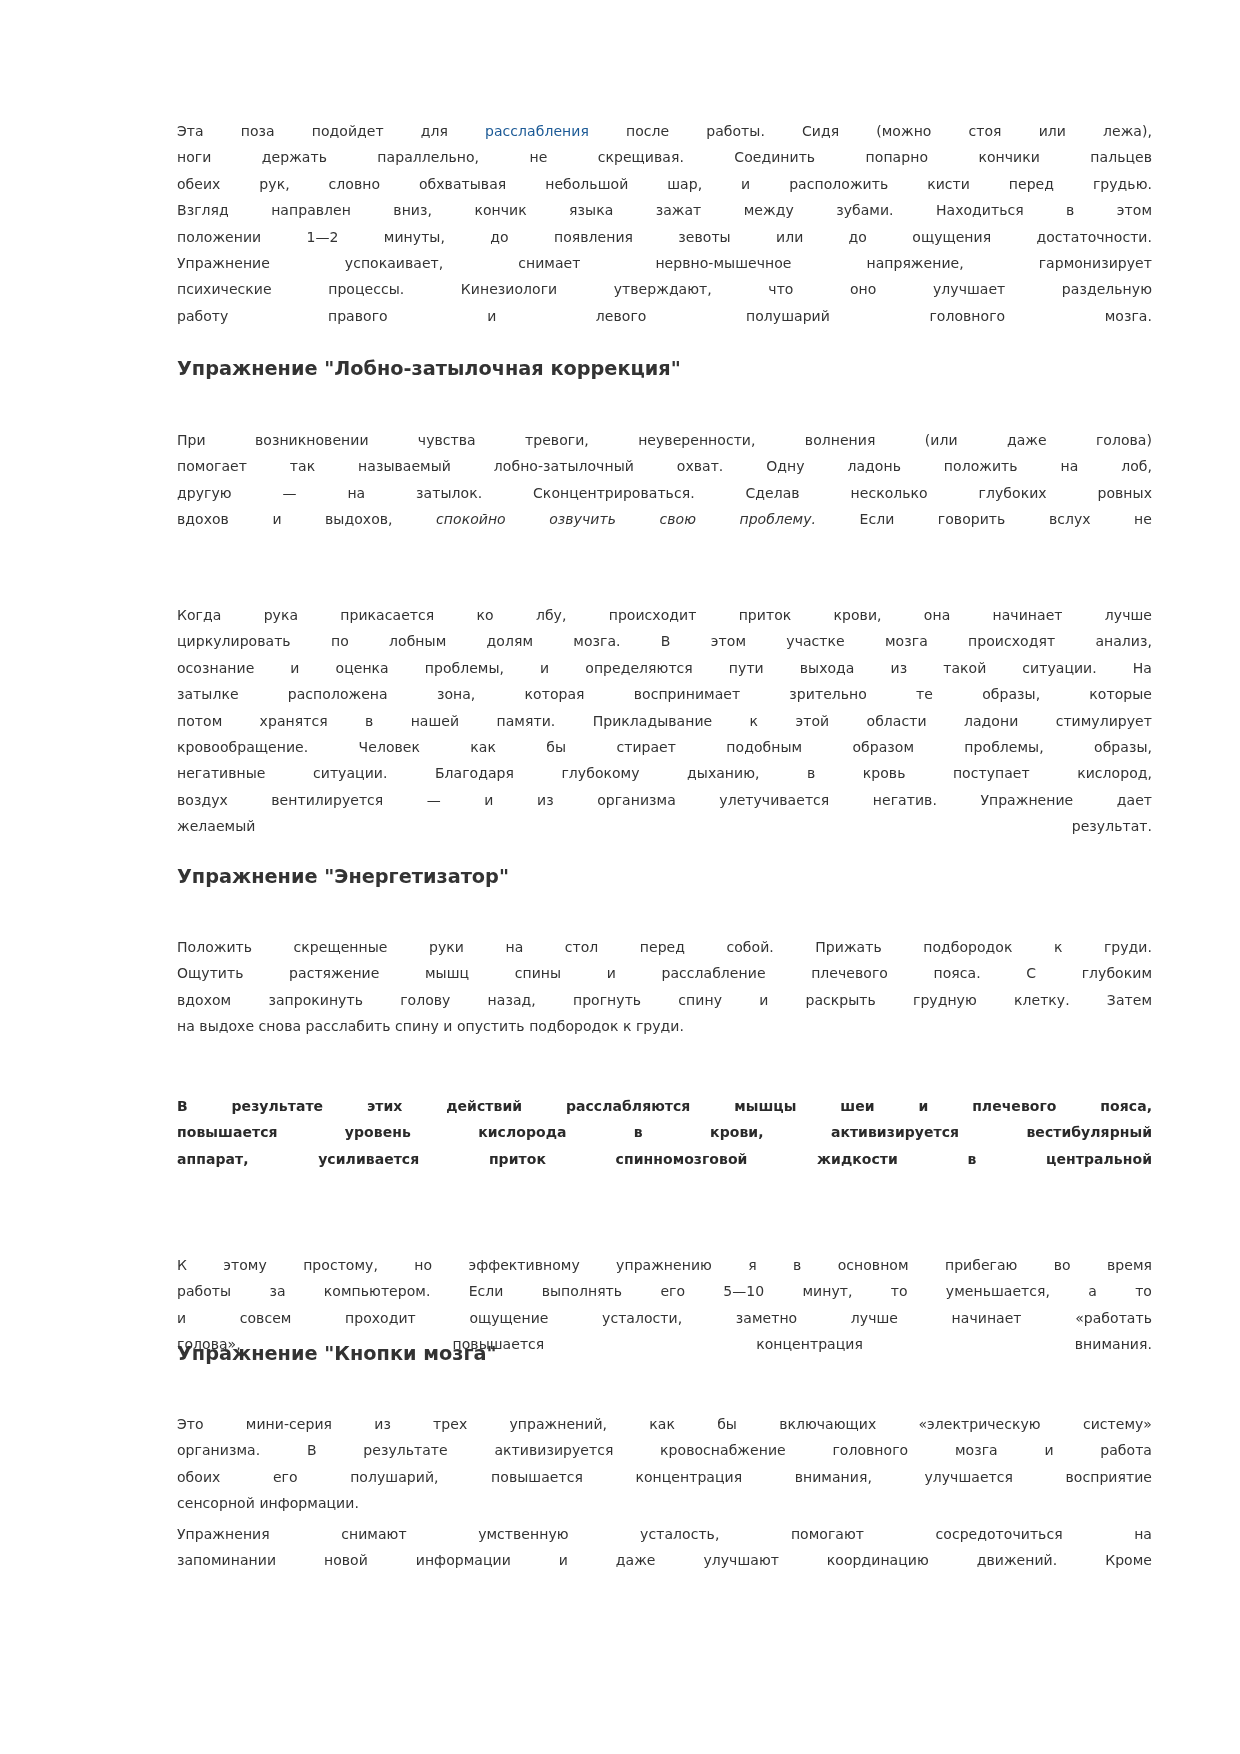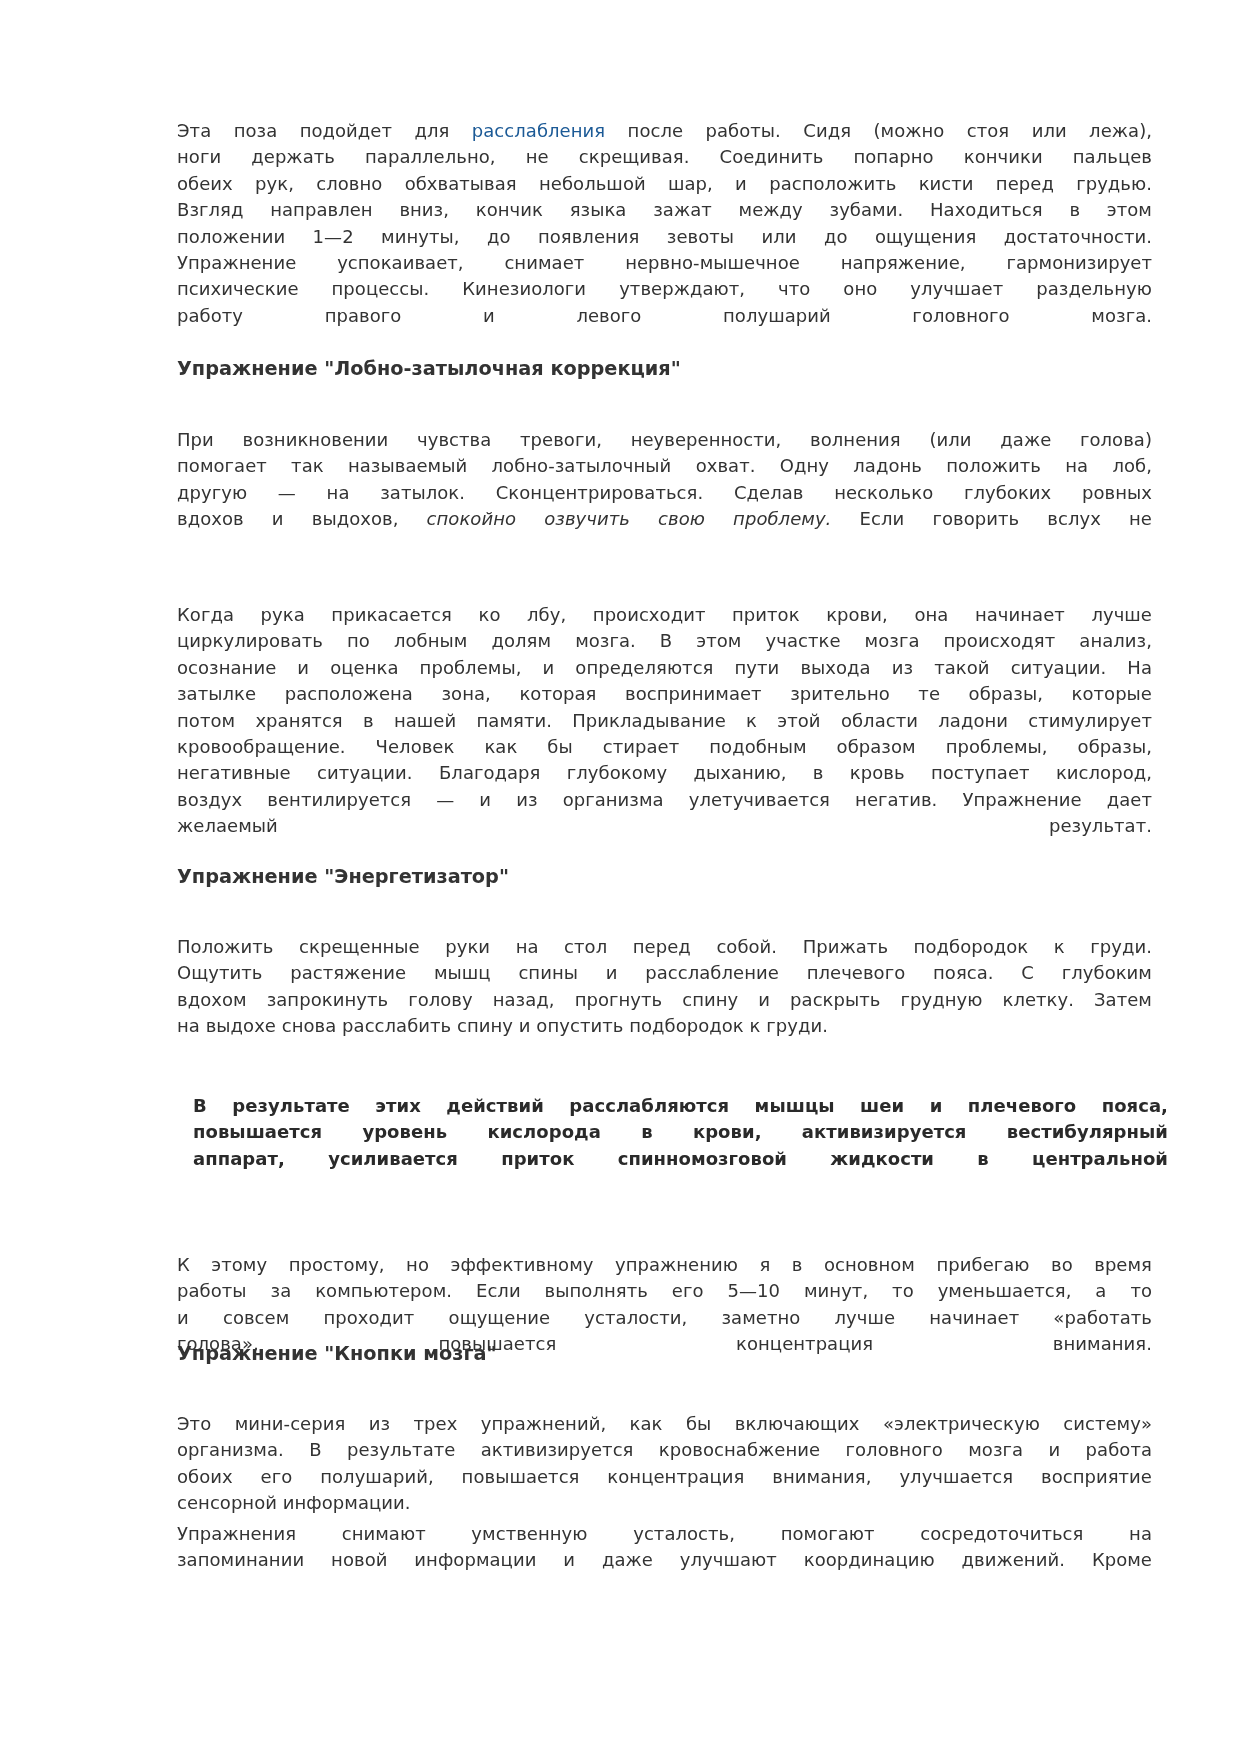--- a/index.html
+++ b/index.html
@@ -15,41 +15,41 @@
       font-family: "DejaVu Sans", sans-serif;
       color: #333333;
     }
     .page {
       position: absolute;
       left: 177px;
       top: 118px;
       width: 975px;
     }
     .p {
-      font-size: 18px;
+      font-size: 14px;
       line-height: 26.4px;
       text-align: justify;
       text-align-last: justify;
       margin: 0;
       letter-spacing: 0.05px;
       word-spacing: 0px;
     }
     .p.noLast { text-align-last: left; }
     .h {
       font-size: 19.3px;
       line-height: 26.4px;
       font-weight: bold;
       margin: 0;
       color: #333333;
     }
     .link { color: #1c5a96; text-decoration: none; }
     .b { font-weight: normal; }
     .i { font-style: italic; }
     .line { display: block; }
-    .boldp { font-weight: bold; color: #2a2a2a; margin-left: 16px; }
+    .boldp { font-weight: bold; color: #2a2a2a; }
   </style>
 </head>
 <body>
 
 <div class="page">
 
   <div style="position:absolute; top:0; width:975px;">
     <div class="p line"><span>Эта поза подойдет для </span><a class="link">расслабления</a><span> после работы. Сидя (можно стоя или лежа),</span></div>
     <div class="p line">ноги держать параллельно, не скрещивая. Соединить попарно кончики пальцев</div>
     <div class="p line">обеих рук, словно обхватывая небольшой шар, и расположить кисти перед грудью.</div>

